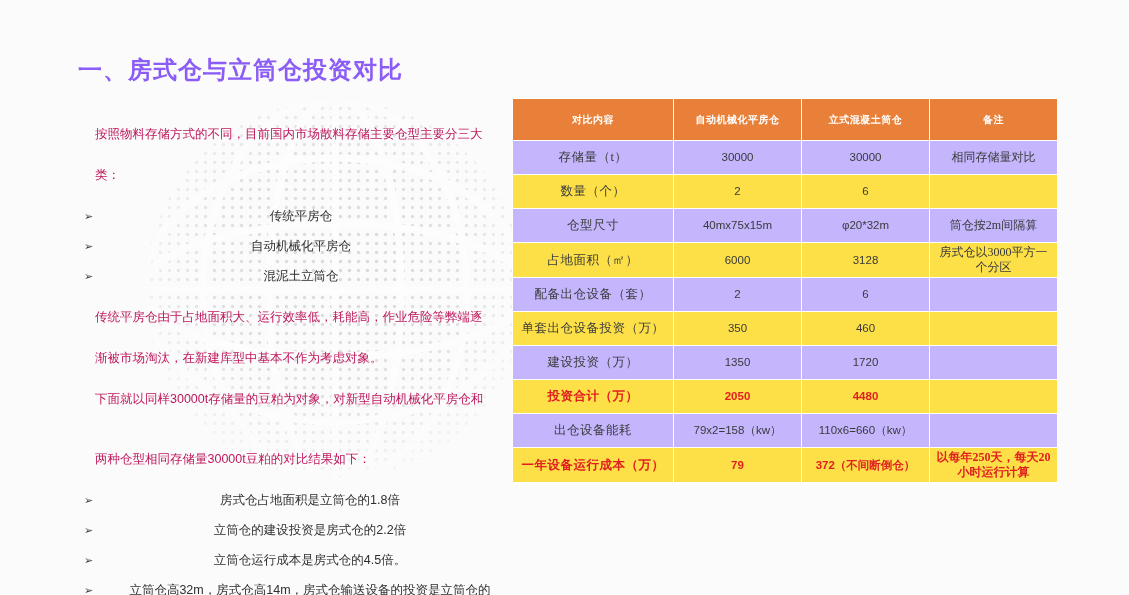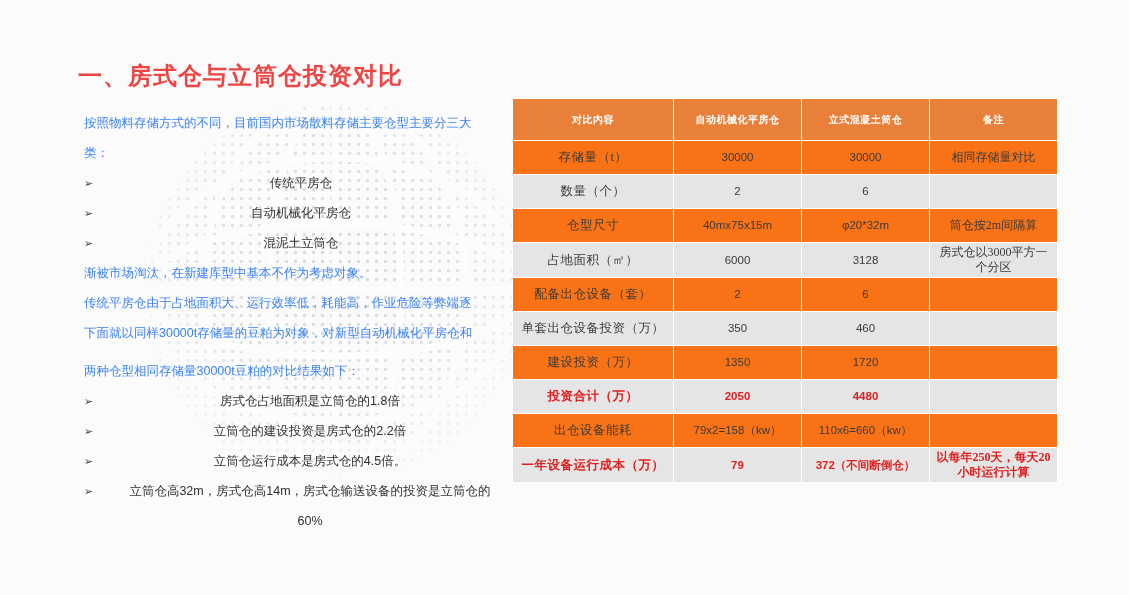--- a/index.html
+++ b/index.html
@@ -22,42 +22,42 @@
     height: 430px;
     pointer-events: none;
     z-index: 0;
     opacity: .55;
   }
 
   
   #page-title {
     position: absolute;
     left: 78px;
-    top: 60px;
+    top: 54px;
     font-size: 24px;
     font-weight: bold;
-    color: #ef4444;
+    color: #8b5cf6;
     letter-spacing: 1px;
     white-space: nowrap;
     z-index: 3;
   }
 
   
   #left-col {
     position: absolute;
     left: 84px;
     top: 108px;
     width: 412px;
     z-index: 2;
   }
   .para {
     font-size: 12.5px;
-    color: #3b82f6;
+    color: #be185d;
     line-height: 30px;
-    margin: 0;
+    margin: 11px;
   }
   .spacer-sm { height: 8px; }
 
   .bullet-row {
     display: flex;
     align-items: baseline;
     font-size: 12.5px;
     color: #2f2f2f;
     line-height: 30px;
   }
@@ -98,22 +98,22 @@
   }
   #compare-table td {
     height: 34px;
     text-align: center;
     vertical-align: middle;
     border: 1px solid #ffffff;
     color: #3a3a3a;
     padding: 2px 4px;
     line-height: 15px;
   }
-  #compare-table tr.dark td { background: #f97316; }
-  #compare-table tr.light td { background: #e5e5e5; }
+  #compare-table tr.dark td { background: #c4b5fd; }
+  #compare-table tr.light td { background: #fde047; }
 
   #compare-table td.label {
     font-family: "Liberation Serif", "DejaVu Serif", serif;
     font-size: 12.5px;
     letter-spacing: .5px;
   }
   #compare-table td.remark {
     font-family: "Liberation Serif", "DejaVu Serif", serif;
     font-size: 12px;
     margin-left: 20px;
@@ -171,22 +171,22 @@
   </div>
   <div class="bullet-row">
     <span class="bullet-mark">➢</span>
     <span class="bullet-text">自动机械化平房仓</span>
   </div>
   <div class="bullet-row">
     <span class="bullet-mark">➢</span>
     <span class="bullet-text">混泥土立筒仓</span>
   </div>
 
+  <p class="para">传统平房仓由于占地面积大、运行效率低，耗能高，作业危险等弊端逐</p>
   <p class="para">渐被市场淘汰，在新建库型中基本不作为考虑对象。</p>
-  <p class="para">传统平房仓由于占地面积大、运行效率低，耗能高，作业危险等弊端逐</p>
   <p class="para">下面就以同样30000t存储量的豆粕为对象，对新型自动机械化平房仓和</p>
 
   <div class="spacer-sm"></div>
 
   <p class="para">两种仓型相同存储量30000t豆粕的对比结果如下：</p>
 
   <div class="bullet-row indent">
     <span class="bullet-mark">➢</span>
     <span class="bullet-text">房式仓占地面积是立筒仓的1.8倍</span>
   </div>

